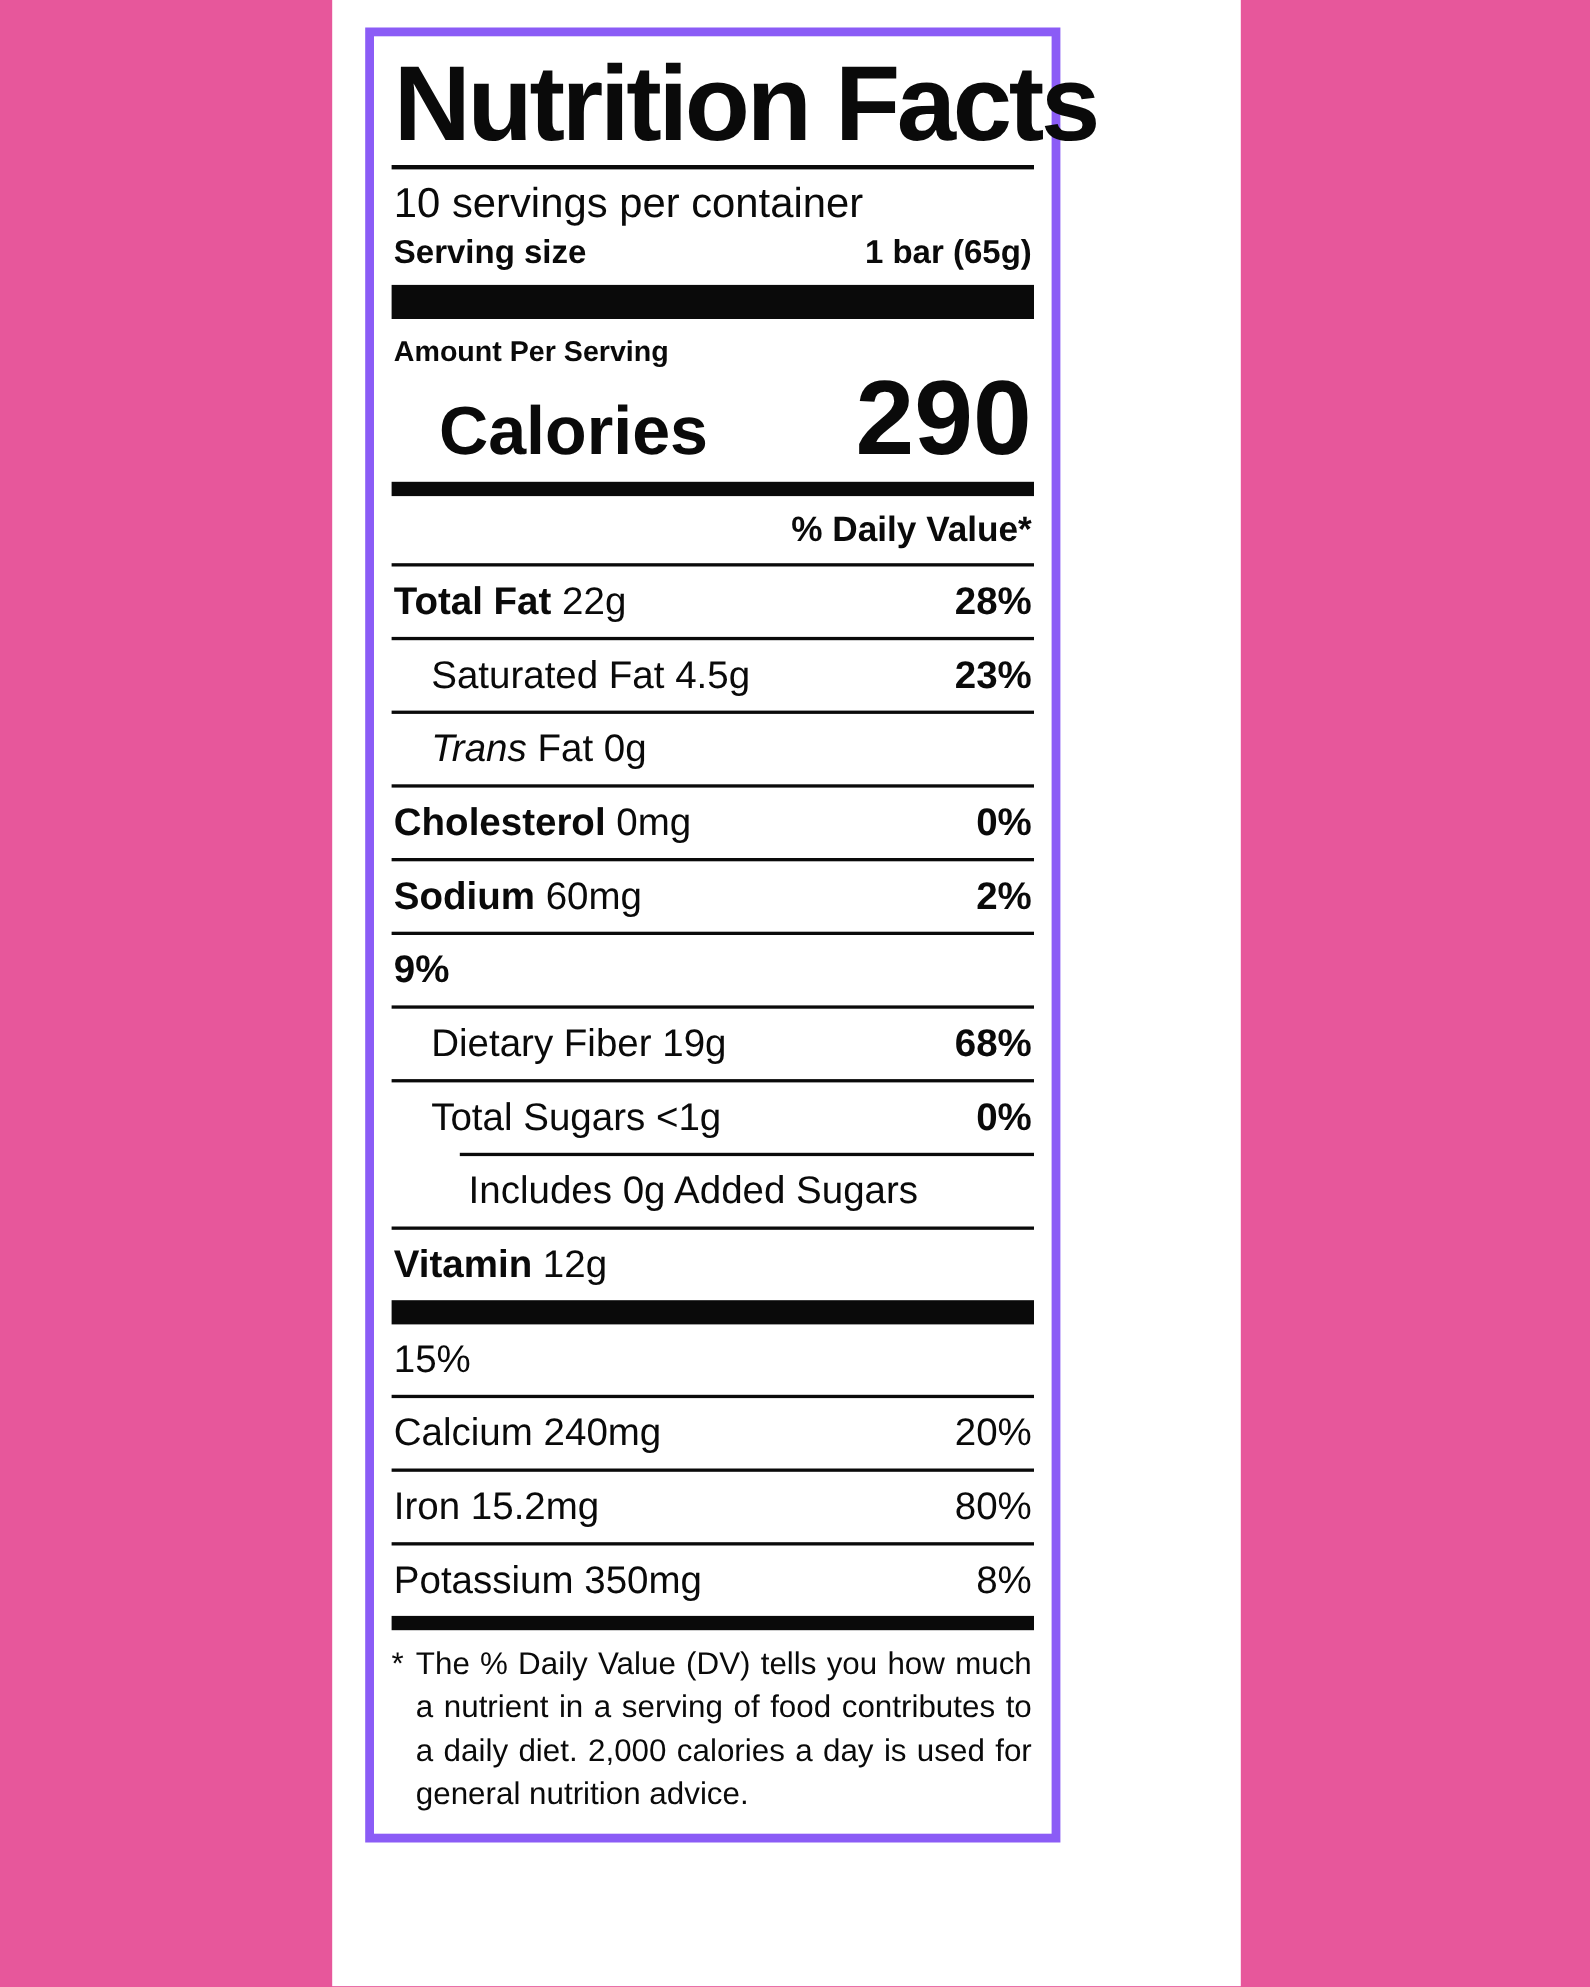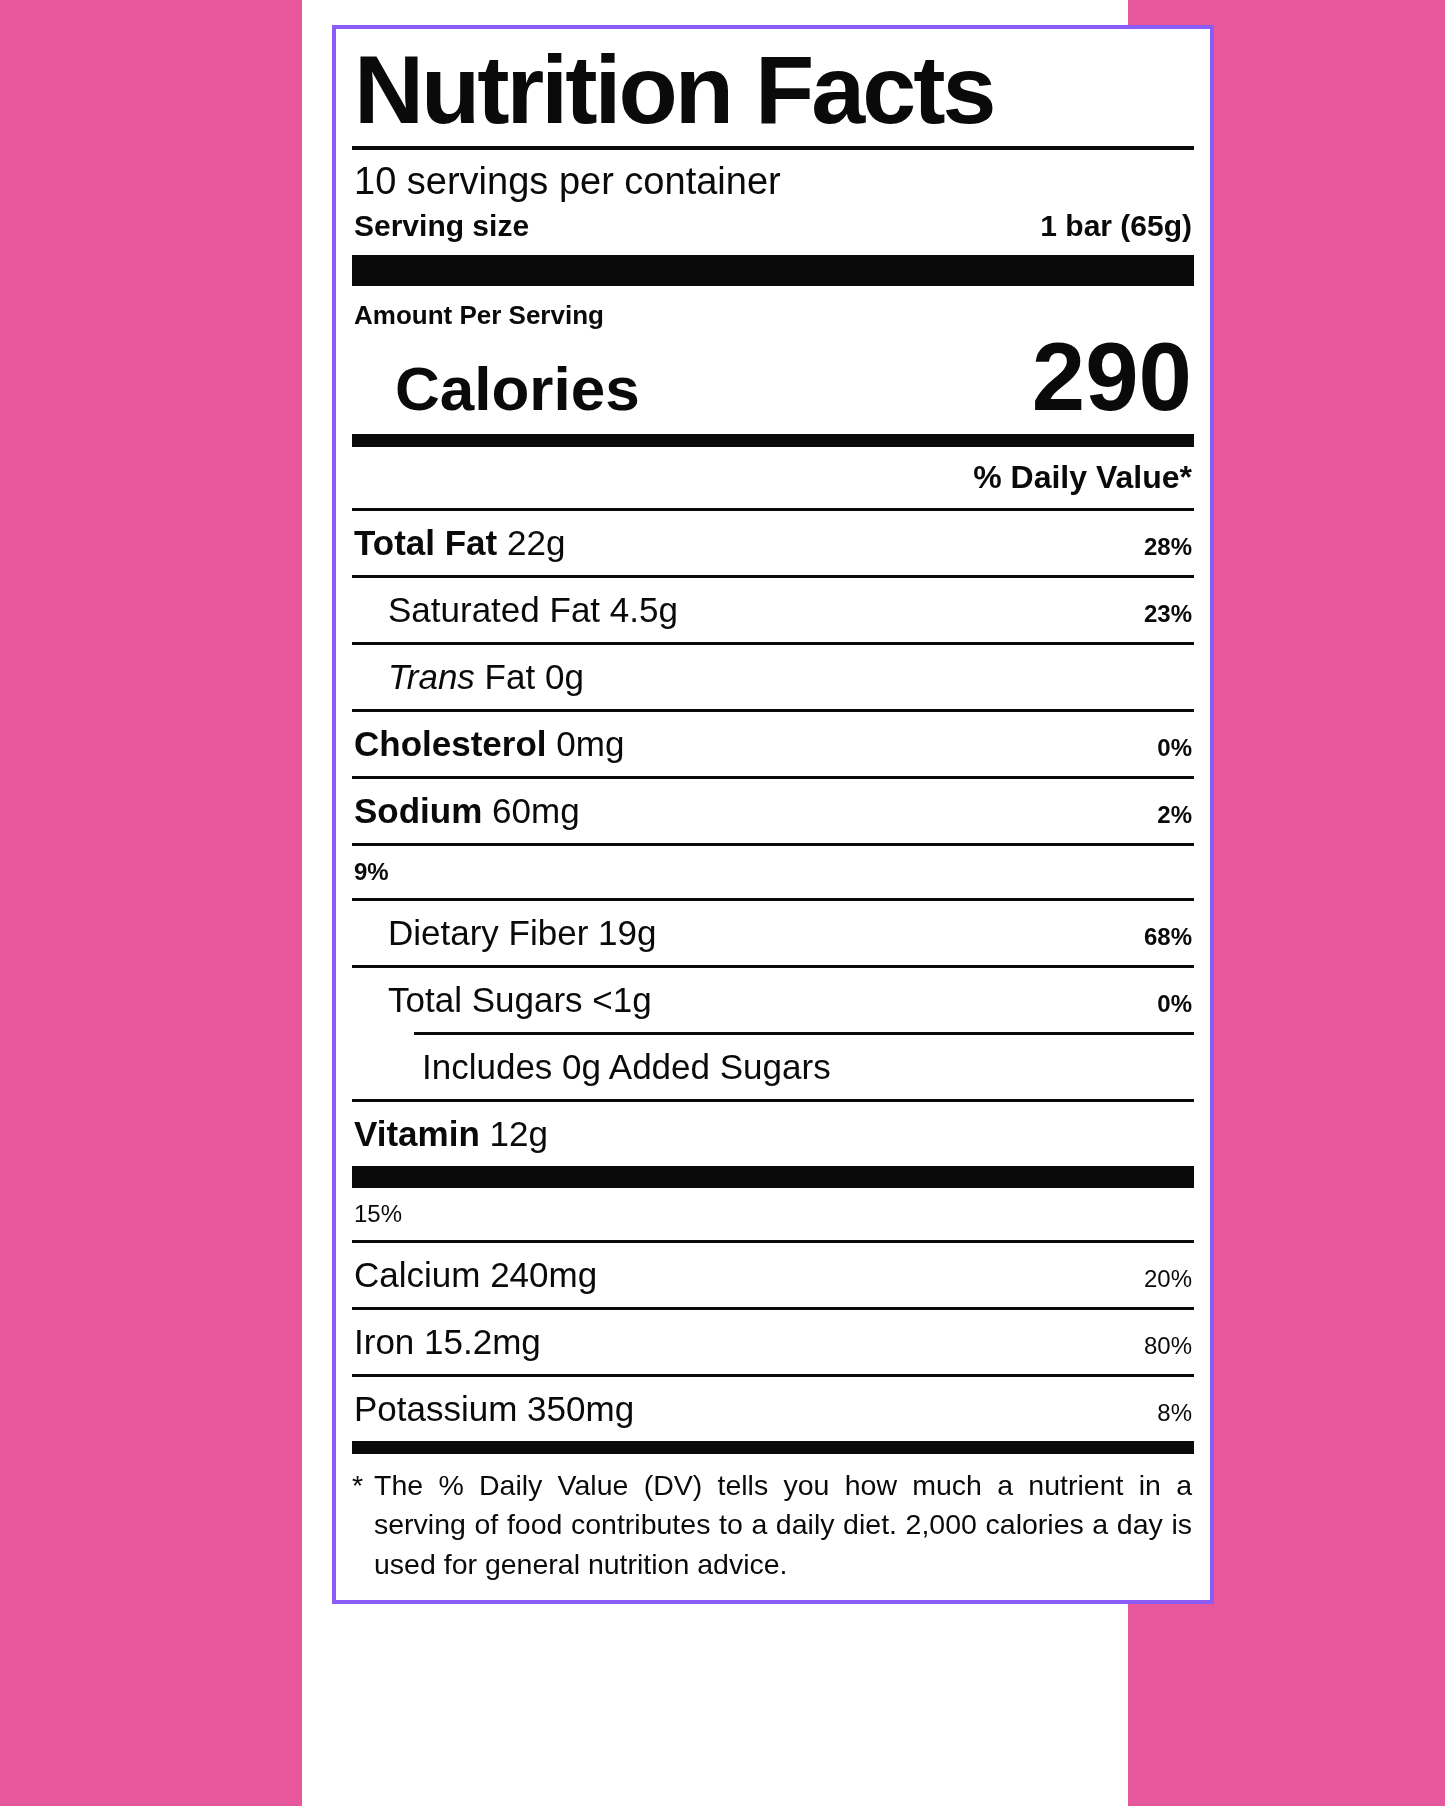--- a/index.html
+++ b/index.html
@@ -23,22 +23,22 @@
     position: absolute;
     left: 302px;
     top: 0;
     width: 826px;
     height: 1806px;
     background: #ffffff;
   }
   .nf-label {
     box-sizing: border-box;
     margin: 25px 0 0 30px;
-    width: 882px;
-    border: 4px solid #8b5cf6;
+    width: 632px;
+    border: 8px solid #8b5cf6;
     padding: 6px 16px 0 16px;
     background: #ffffff;
   }
   .nf-title {
     font-weight: bold;
     font-size: 97px;
     letter-spacing: -3px;
     line-height: 1.0;
     padding: 6px 0 8px 2px;
     white-space: nowrap;
@@ -86,21 +86,21 @@
     justify-content: space-between;
     align-items: baseline;
     font-size: 35px;
     padding: 12px 2px 12px 2px;
   }
   .row .cell { white-space: pre; }
   .b  { font-weight: bold; }
   .it { font-style: italic; }
   .indent1 { padding-left: 34px; }
   .indent2 { padding-left: 68px; }
-  .dv { font-size: 24px; }
+  .dv { font-size: 35px; }
   .dv.b { font-weight: bold; }
   .footnote {
     display: flex;
     font-size: 28.5px;
     line-height: 1.38;
     padding: 12px 2px 16px 0;
   }
   .footnote .star { flex: 0 0 22px; }
   .footnote .ftext { text-align: justify; }
   .ingredients {

